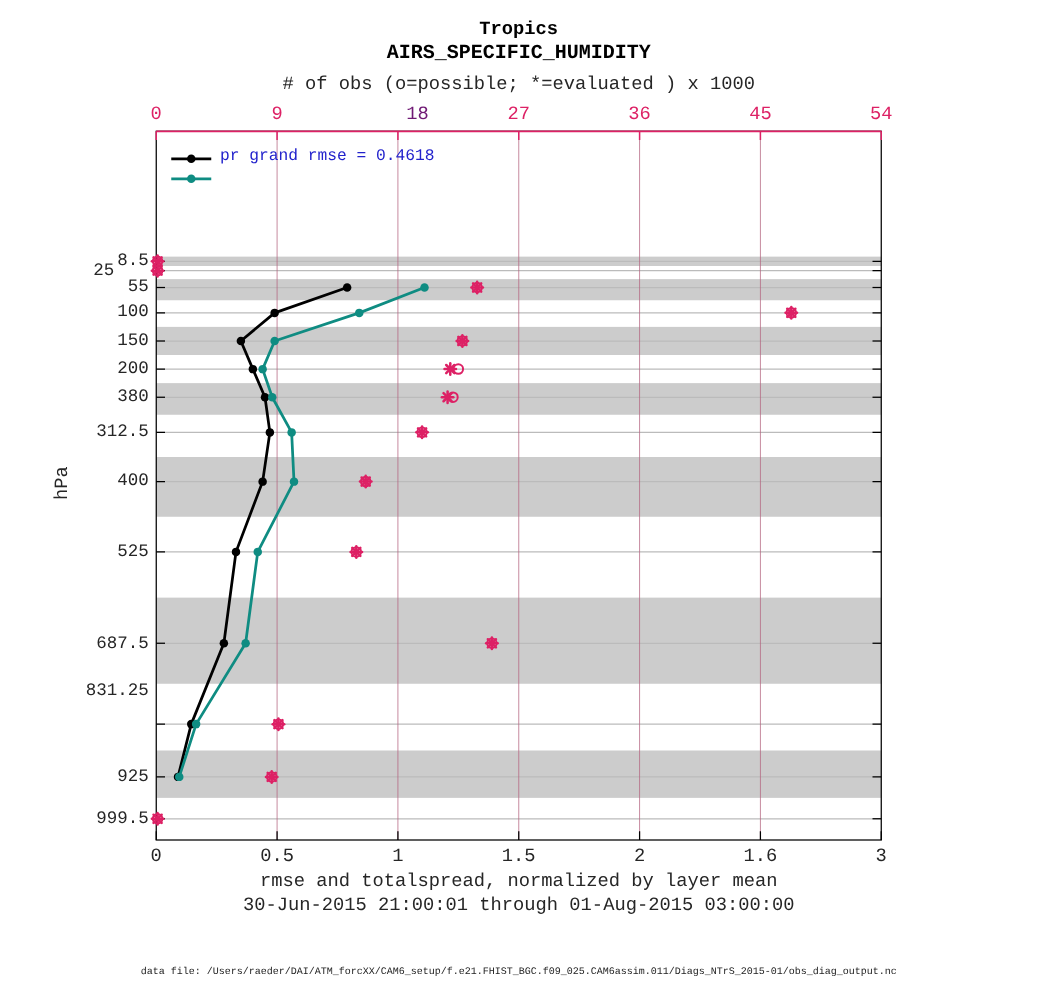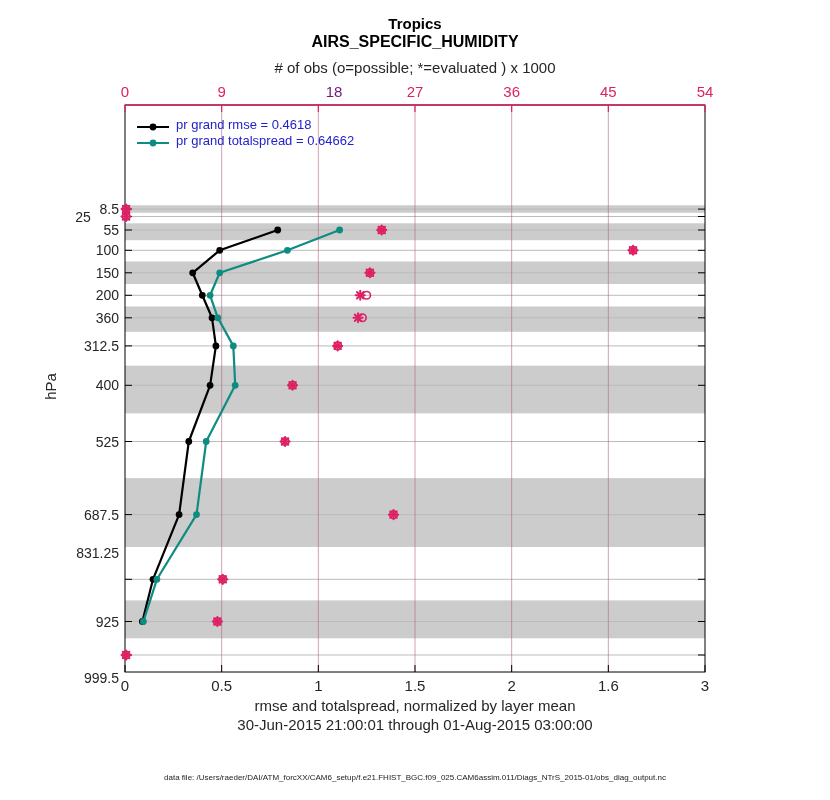--- a/index.html
+++ b/index.html
@@ -1,18 +1,18 @@
 <!DOCTYPE html>
 <html><head>
 <meta charset="utf-8">
 <style>
   html,body{margin:0;padding:0;background:#ffffff;}
   #figure{
     position:relative;width:830px;height:800px;background:#ffffff;overflow:hidden;
-    font-family:Liberation Sans, sans-serif;color:#262626;border-radius:27px;
+    font-family:Liberation Mono, monospace;color:#262626;
   }
   #plot-svg{position:absolute;left:0;top:0;}
   .abs{position:absolute;}
   .title1{left:0;right:0;top:15px;text-align:center;font-size:15px;font-weight:bold;color:#000;}
   .title2{left:0;right:0;top:33px;text-align:center;font-size:16px;font-weight:bold;color:#000;}
   .obs-label{left:0;right:0;top:59px;text-align:center;font-size:15px;}
   .tick-label-top{width:50px;margin-left:-25px;top:83px;text-align:center;font-size:15px;}
   .tick-label-bottom{width:50px;margin-left:-25px;top:677px;text-align:center;font-size:15px;color:#262626;}
   .tick-label-left{width:72px;right:711px;text-align:right;font-size:14px;height:15px;line-height:15px;margin-top:-7px;color:#262626;}
   .ylab{left:28px;top:378px;width:44px;text-align:center;font-size:15px;transform:rotate(-90deg);color:#262626;}
@@ -208,28 +208,28 @@
       <div class="abs tick-label-top" style="left: 608.333px; color: rgb(221, 33, 101);">45</div>
       <div class="abs tick-label-top" style="left: 705px; color: rgb(221, 33, 101);">54</div>
     </div>
   <div id="left-ticks">
       <div class="abs tick-label-left" style="top: 209.1px;">8.5</div>
       <div class="abs tick-label-left" style="top: 216.5px; text-align: center;">25</div>
       <div class="abs tick-label-left" style="top: 230px;">55</div>
       <div class="abs tick-label-left" style="top: 250.3px;">100</div>
       <div class="abs tick-label-left" style="top: 272.8px;">150</div>
       <div class="abs tick-label-left" style="top: 295.3px;">200</div>
-      <div class="abs tick-label-left" style="top: 317.8px;">360</div>
+      <div class="abs tick-label-left" style="top: 317.8px;">380</div>
       <div class="abs tick-label-left" style="top: 345.9px;">312.5</div>
       <div class="abs tick-label-left" style="top: 385.3px;">400</div>
       <div class="abs tick-label-left" style="top: 441.5px;">525</div>
       <div class="abs tick-label-left" style="top: 514.6px;">687.5</div>
       <div class="abs tick-label-left" style="top: 553px;">831.25</div>
       <div class="abs tick-label-left" style="top: 621.5px;">925</div>
-      <div class="abs tick-label-left" style="top: 678px;">999.5</div>
+      <div class="abs tick-label-left" style="top: 655px;">999.5</div>
     </div>
   <div id="bottom-ticks">
       <div class="abs tick-label-bottom" style="left: 125px;">0</div>
       <div class="abs tick-label-bottom" style="left: 221.667px;">0.5</div>
       <div class="abs tick-label-bottom" style="left: 318.333px;">1</div>
       <div class="abs tick-label-bottom" style="left: 415px;">1.5</div>
       <div class="abs tick-label-bottom" style="left: 511.667px;">2</div>
       <div class="abs tick-label-bottom" style="left: 608.333px;">1.6</div>
       <div class="abs tick-label-bottom" style="left: 705px;">3</div>
     </div>
@@ -244,18 +244,17 @@
           <line x1="1" x2="33" y1="5" y2="5" stroke="#000000" stroke-width="2.2"></line>
           <circle cx="17" cy="5" r="3.4" fill="#000000"></circle>
         </svg>
         <span class="legend-text" style="color: rgb(34, 34, 204);">pr grand rmse = 0.4618</span>
       </div>
       <div class="legend-row">
         <svg width="34" height="10">
           <line x1="1" x2="33" y1="5" y2="5" stroke="#0F8C82" stroke-width="2.2"></line>
           <circle cx="17" cy="5" r="3.4" fill="#0F8C82"></circle>
         </svg>
-        <span class="legend-text" style="color: rgb(34, 34, 204);">pr grand totalspread = 0.64662</span>
       </div>
     </div>
 
   <div class="abs footnote">data file: /Users/raeder/DAI/ATM_forcXX/CAM6_setup/f.e21.FHIST_BGC.f09_025.CAM6assim.011/Diags_NTrS_2015-01/obs_diag_output.nc</div>
 </div>
 
 </body></html>

